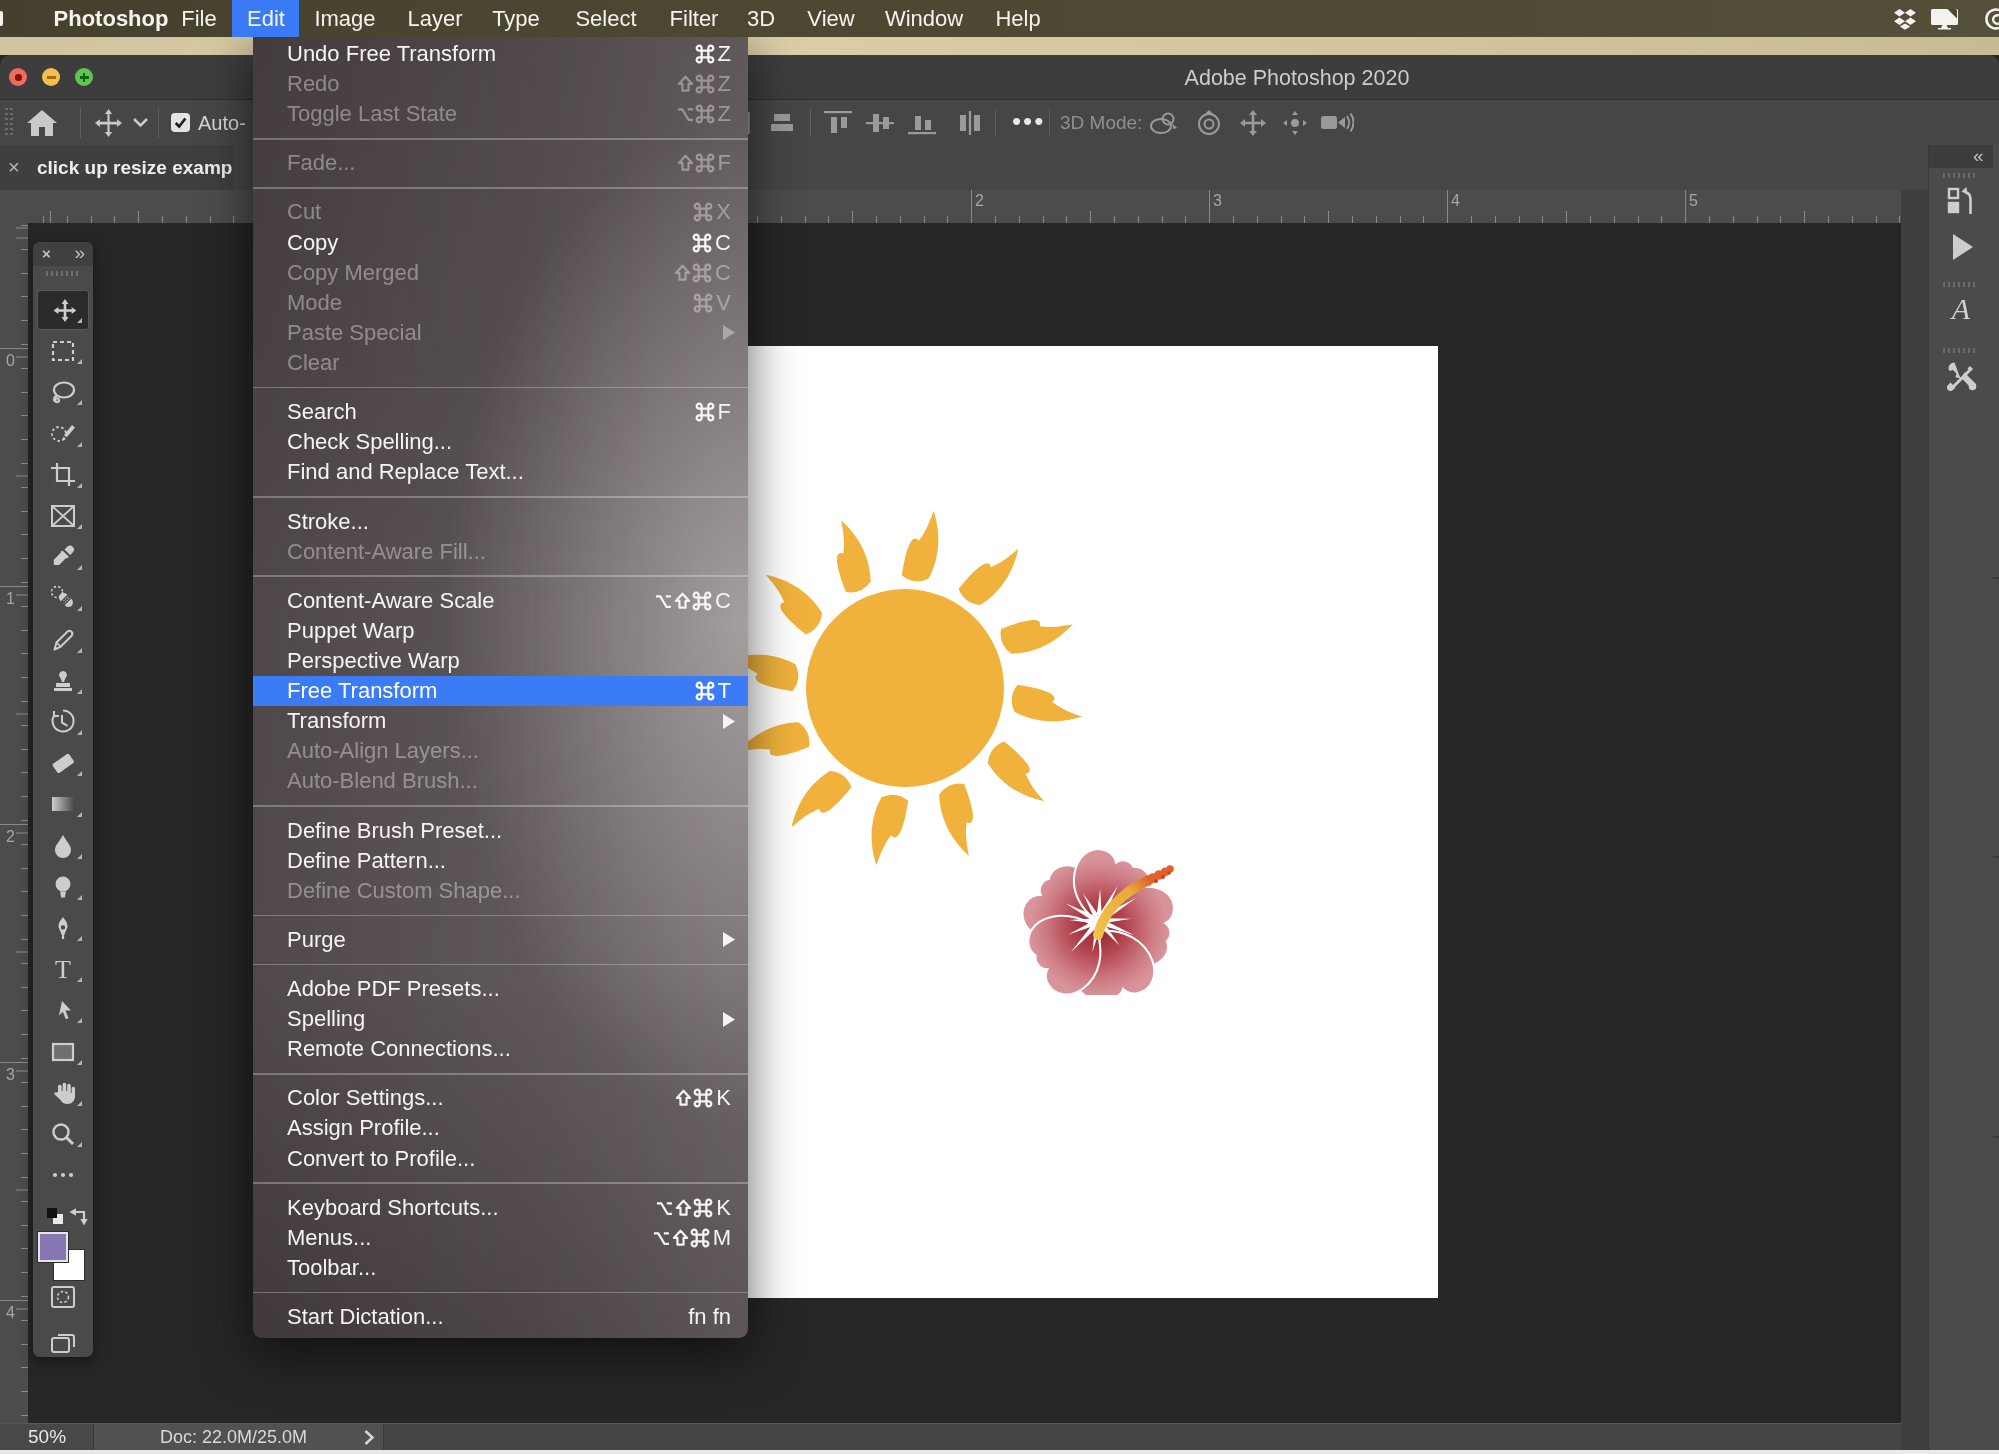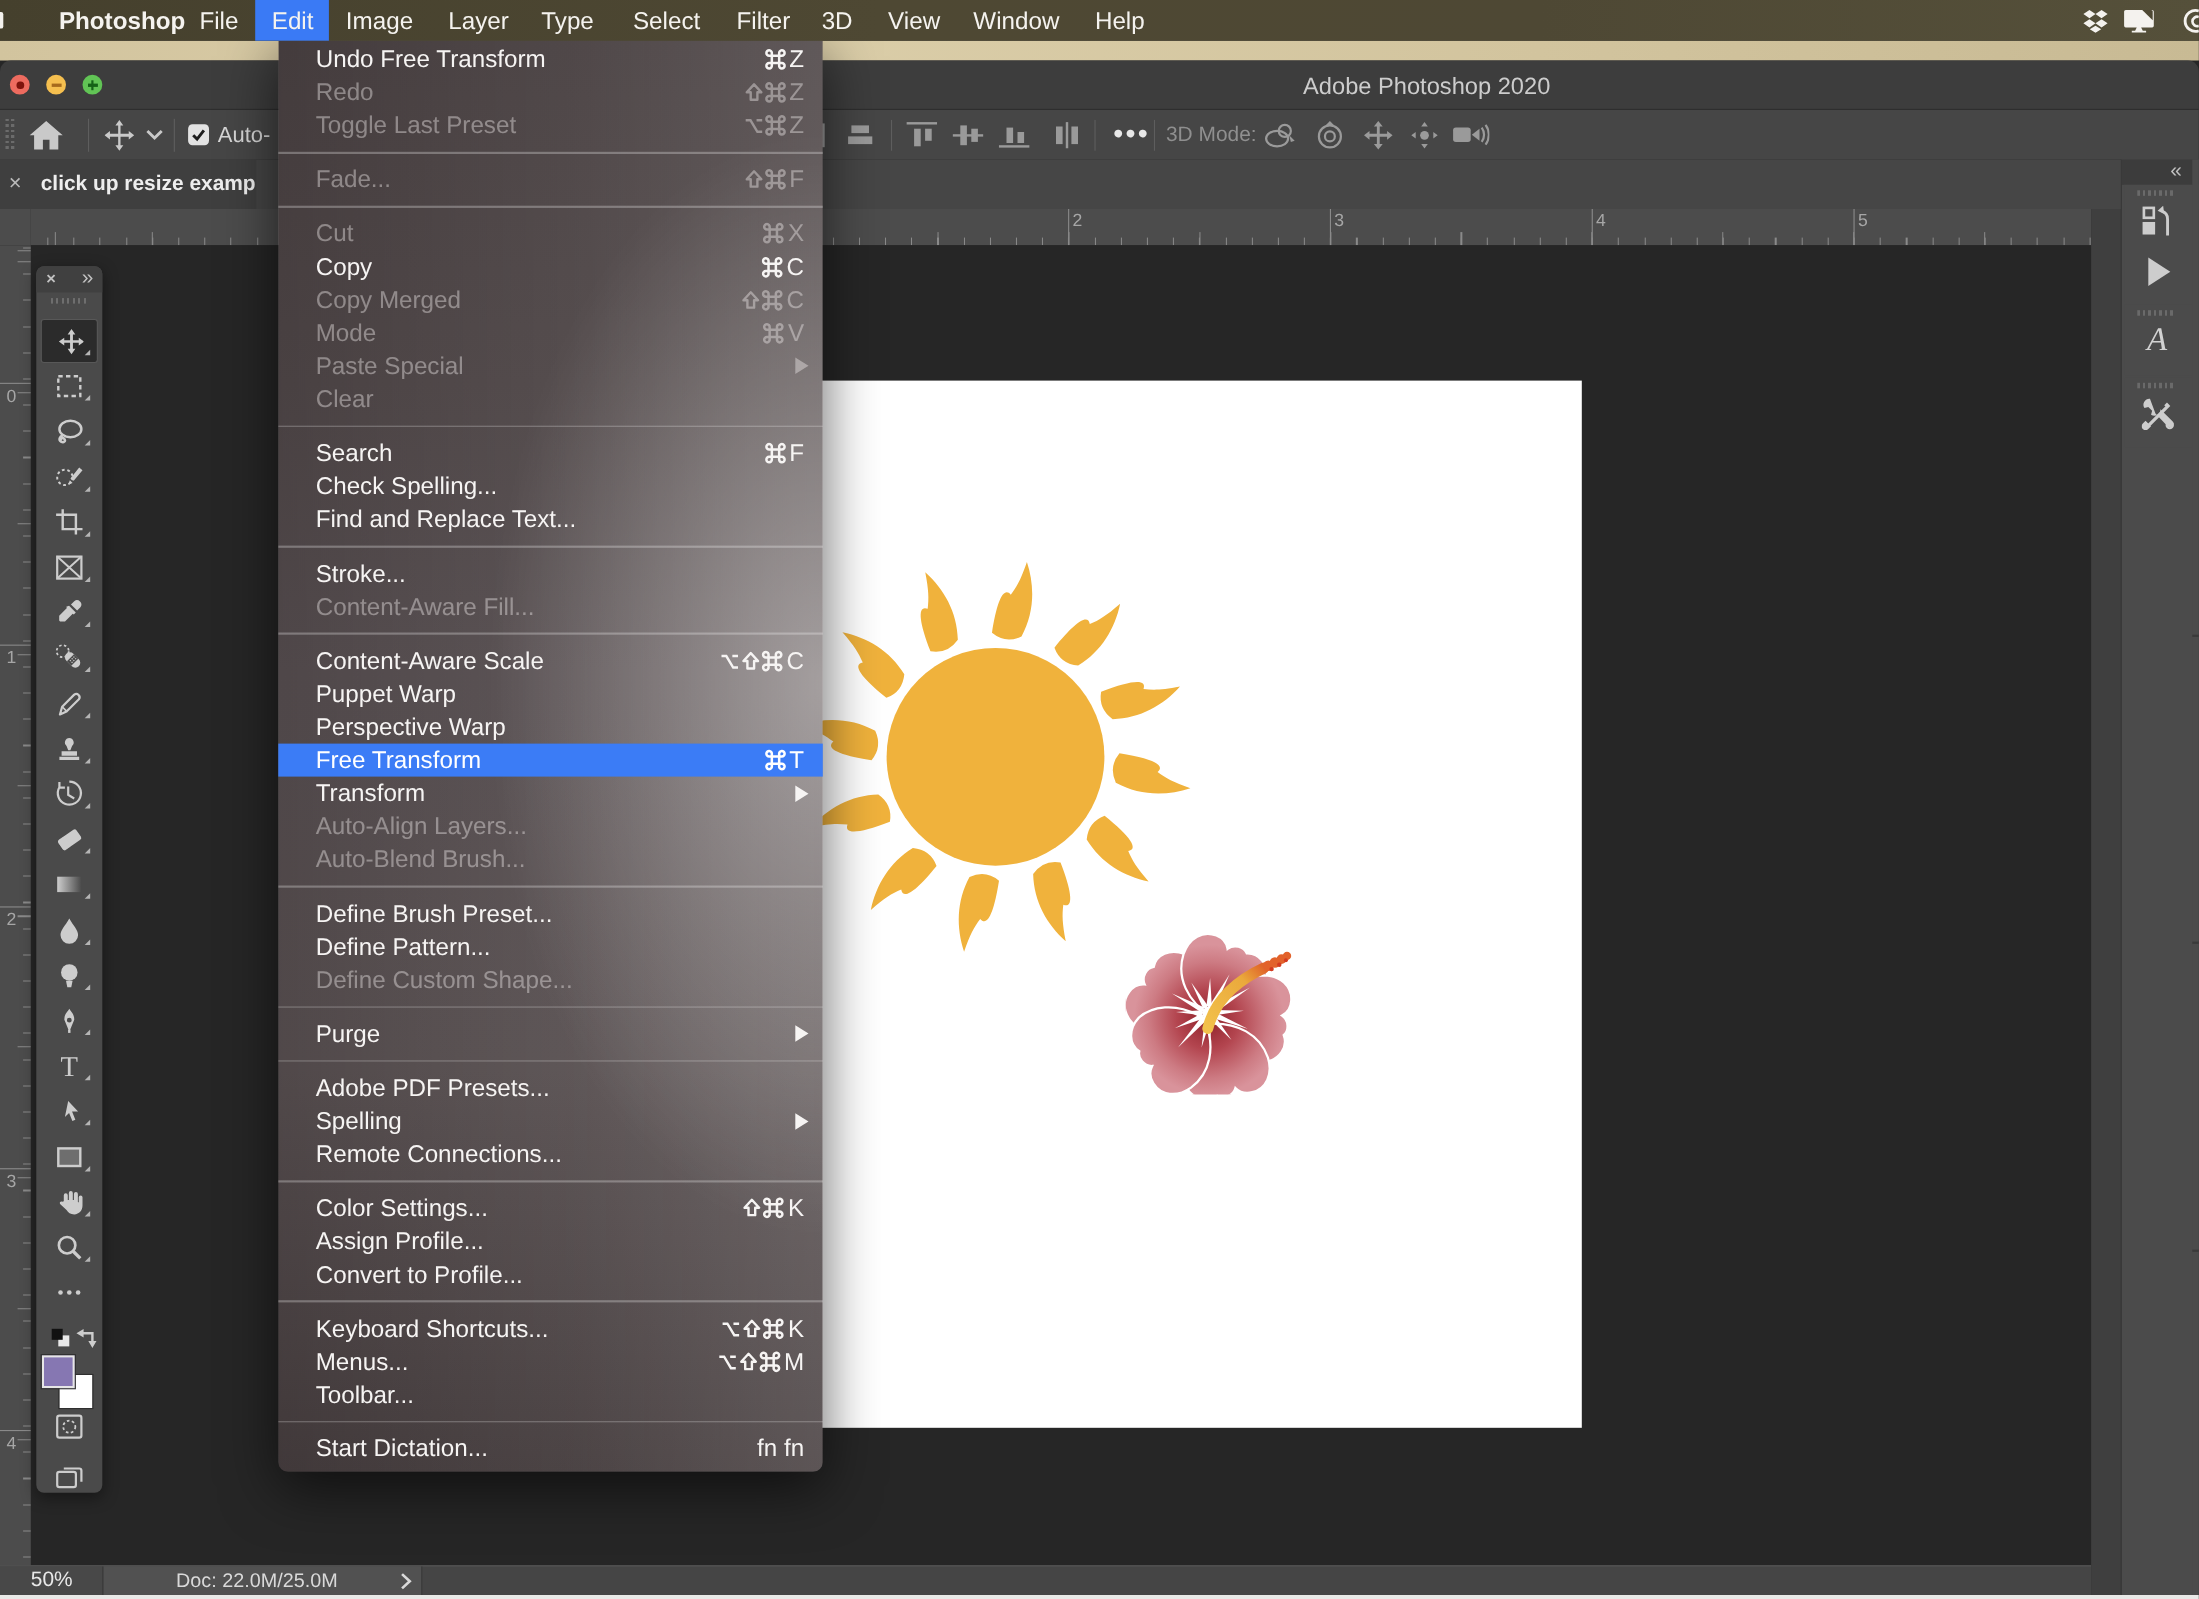--- a/index.html
+++ b/index.html
@@ -517,21 +517,21 @@
       </div>
 <div class="mr dis">
         <span class="lab">Redo</span>
         <span class="sc"><svg class="sym" width="19" height="19" viewBox="0 0 20 20">
             <path fill="none" stroke="currentColor" stroke-width="2.3" stroke-linejoin="round" d="M10 1.8 L17 9.4 H13.2 V16.5 H6.8 V9.4 H3 Z"></path>
           </svg><svg class="sym" width="20" height="20" viewBox="0 0 21 21">
             <path fill="none" stroke="currentColor" stroke-width="2.4" d="M7 7 v-2.4 a2.6 2.6 0 1 0 -2.6 2.4 h2.6 m0 0 h7 m0 0 v-2.4 a2.6 2.6 0 1 1 2.6 2.4 h-2.6 m0 0 v7 m0 0 h2.6 a2.6 2.6 0 1 1 -2.6 2.4 v-2.4 m0 0 h-7 m0 0 v2.4 a2.6 2.6 0 1 1 -2.6 -2.4 h2.6 m0 0 v-7"></path>
           </svg><span style="margin-left:3px;">Z</span></span>
       </div>
 <div class="mr dis">
-        <span class="lab">Toggle Last Preset</span>
+        <span class="lab">Toggle Last State</span>
         <span class="sc"><svg class="sym" width="19" height="19" viewBox="0 0 20 20">
             <path fill="none" stroke="currentColor" stroke-width="2.3" d="M2 4.6 h4.6 l6.6 11 h4.6 M12.4 4.6 h5.4"></path>
           </svg><svg class="sym" width="20" height="20" viewBox="0 0 21 21">
             <path fill="none" stroke="currentColor" stroke-width="2.4" d="M7 7 v-2.4 a2.6 2.6 0 1 0 -2.6 2.4 h2.6 m0 0 h7 m0 0 v-2.4 a2.6 2.6 0 1 1 2.6 2.4 h-2.6 m0 0 v7 m0 0 h2.6 a2.6 2.6 0 1 1 -2.6 2.4 v-2.4 m0 0 h-7 m0 0 v2.4 a2.6 2.6 0 1 1 -2.6 -2.4 h2.6 m0 0 v-7"></path>
           </svg><span style="margin-left:3px;">Z</span></span>
       </div>
 <div class="msep"></div>
 <div class="mr dis">
         <span class="lab">Fade...</span>
         <span class="sc"><svg class="sym" width="19" height="19" viewBox="0 0 20 20">

